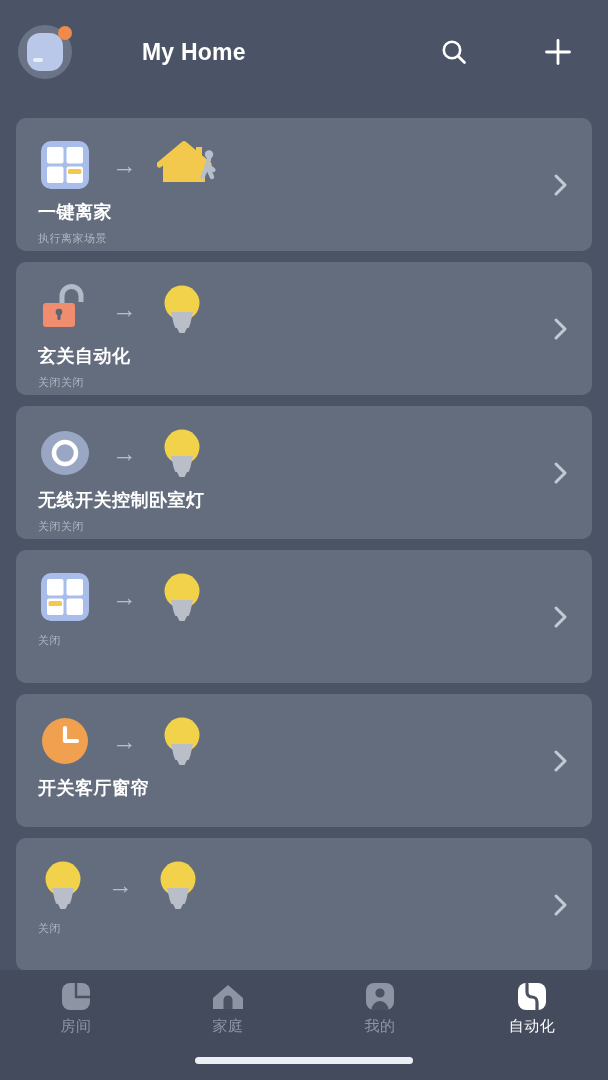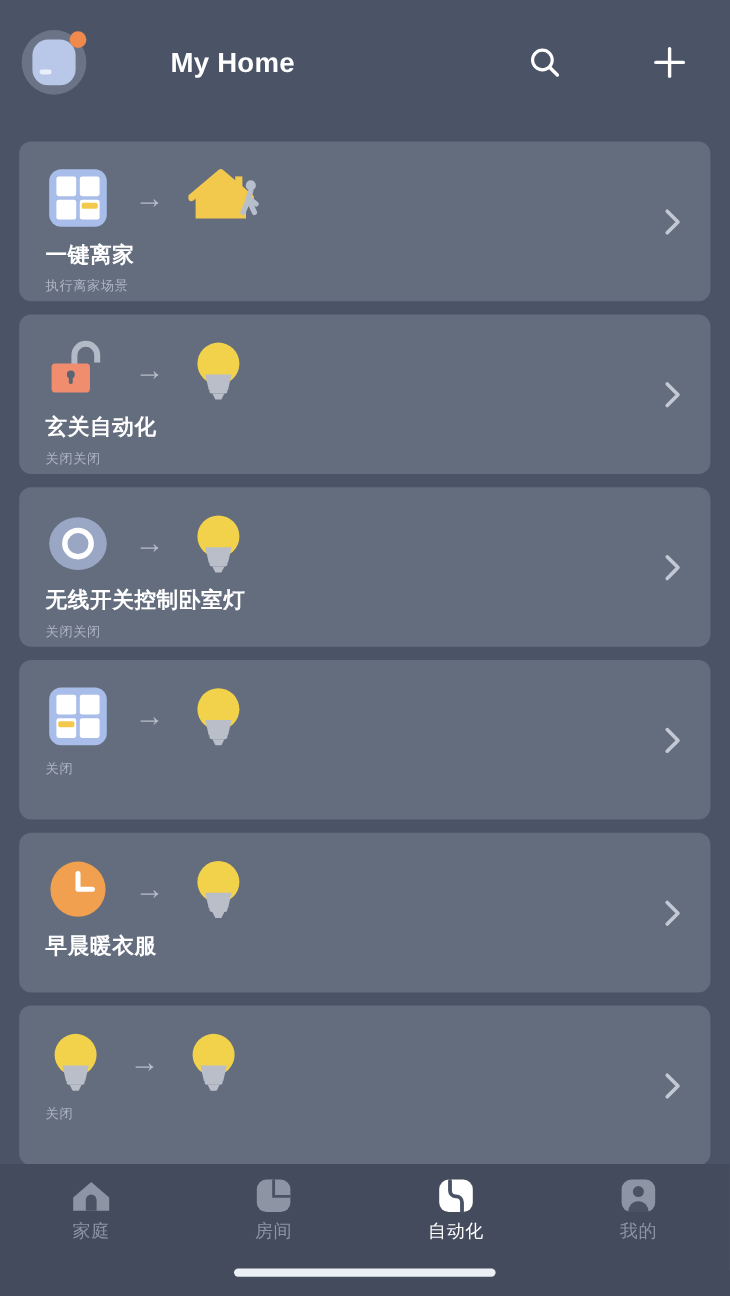--- a/index.html
+++ b/index.html
@@ -289,21 +289,21 @@
           <path d="M27 14 L27 27 L39 27" fill="none" stroke="#ffffff" stroke-width="4.2" stroke-linecap="round" stroke-linejoin="round"></path>
         </svg>
         <span class="arrow-sep">→</span>
         <svg class="ic" width="50" height="56" viewBox="0 0 50 56">
           <circle cx="25" cy="22" r="17.5" fill="#f2d24b"></circle>
           <path d="M14 31 L36 31 L33 44 L17 44 Z" fill="#b9bec9"></path>
           <rect x="17.5" y="43" width="15" height="4" rx="1.8" fill="#b9bec9"></rect>
           <path d="M20 47 L30 47 L27.5 52 L22.5 52 Z" fill="#b9bec9"></path>
         </svg>
       </div>
-      <div class="card-title">早晨暖衣服</div>
+      <div class="card-title">开关客厅窗帘</div>
       <svg class="card-chev" width="18" height="30" viewBox="0 0 18 30">
         <polyline points="4,6 13,15 4,24" fill="none" stroke="#c3c9d4" stroke-width="3" stroke-linecap="round" stroke-linejoin="round"></polyline>
       </svg>
     </div>
 
     <div class="card">
       <div class="card-icons">
         <svg class="ic" width="50" height="56" viewBox="0 0 50 56">
           <circle cx="25" cy="22" r="17.5" fill="#f2d24b"></circle>
           <path d="M14 31 L36 31 L33 44 L17 44 Z" fill="#b9bec9"></path>
@@ -320,50 +320,50 @@
       </div>
       <div class="card-sub">关闭</div>
       <svg class="card-chev" width="18" height="30" viewBox="0 0 18 30">
         <polyline points="4,6 13,15 4,24" fill="none" stroke="#c3c9d4" stroke-width="3" stroke-linecap="round" stroke-linejoin="round"></polyline>
       </svg>
     </div>
 
   </div>
 
   <div class="navbar">
+
+    <div class="nav-item">
+      <svg class="ic" width="32" height="30" viewBox="0 0 32 30">
+        <rect x="2" y="1" width="28" height="27" rx="8" fill="#8d94a3"></rect>
+        <path d="M16 1 L16 15 L30 15" fill="none" stroke="#4a5364" stroke-width="2.4"></path>
+      </svg>
+      <div class="nav-label">房间</div>
+    </div>
 
     <div class="nav-item">
       <svg class="ic" width="34" height="30" viewBox="0 0 34 30">
         <path d="M17 3 L32 16 L32 27 L2 27 L2 16 Z" fill="#8d94a3"></path>
         <path d="M12.5 27 L12.5 18 A4.5 4.5 0 0 1 21.5 18 L21.5 27 Z" fill="#4a5364"></path>
       </svg>
       <div class="nav-label">家庭</div>
-    </div>
-
-    <div class="nav-item">
-      <svg class="ic" width="32" height="30" viewBox="0 0 32 30">
-        <rect x="2" y="1" width="28" height="27" rx="8" fill="#8d94a3"></rect>
-        <path d="M16 1 L16 15 L30 15" fill="none" stroke="#4a5364" stroke-width="2.4"></path>
-      </svg>
-      <div class="nav-label">房间</div>
-    </div>
-
-    <div class="nav-item active">
-      <svg class="ic" width="32" height="30" viewBox="0 0 32 30">
-        <rect x="2" y="1" width="28" height="27" rx="8" fill="#ffffff"></rect>
-        <path d="M11 2 L11 10 A5 5 0 0 0 16 15 A5 5 0 0 1 21 20 L21 28" fill="none" stroke="#4a5364" stroke-width="3.2" stroke-linecap="round"></path>
-      </svg>
-      <div class="nav-label">自动化</div>
     </div>
 
     <div class="nav-item">
       <svg class="ic" width="32" height="30" viewBox="0 0 32 30">
         <rect x="2" y="1" width="28" height="27" rx="8" fill="#8d94a3"></rect>
         <circle cx="16" cy="11" r="4.6" fill="#4a5364"></circle>
         <path d="M7.5 28 A8.5 9 0 0 1 24.5 28 Z" fill="#4a5364"></path>
       </svg>
       <div class="nav-label">我的</div>
     </div>
 
+    <div class="nav-item active">
+      <svg class="ic" width="32" height="30" viewBox="0 0 32 30">
+        <rect x="2" y="1" width="28" height="27" rx="8" fill="#ffffff"></rect>
+        <path d="M11 2 L11 10 A5 5 0 0 0 16 15 A5 5 0 0 1 21 20 L21 28" fill="none" stroke="#4a5364" stroke-width="3.2" stroke-linecap="round"></path>
+      </svg>
+      <div class="nav-label">自动化</div>
+    </div>
+
     <div class="home-indicator"></div>
   </div>
 
 </div>
 
 </body></html>

